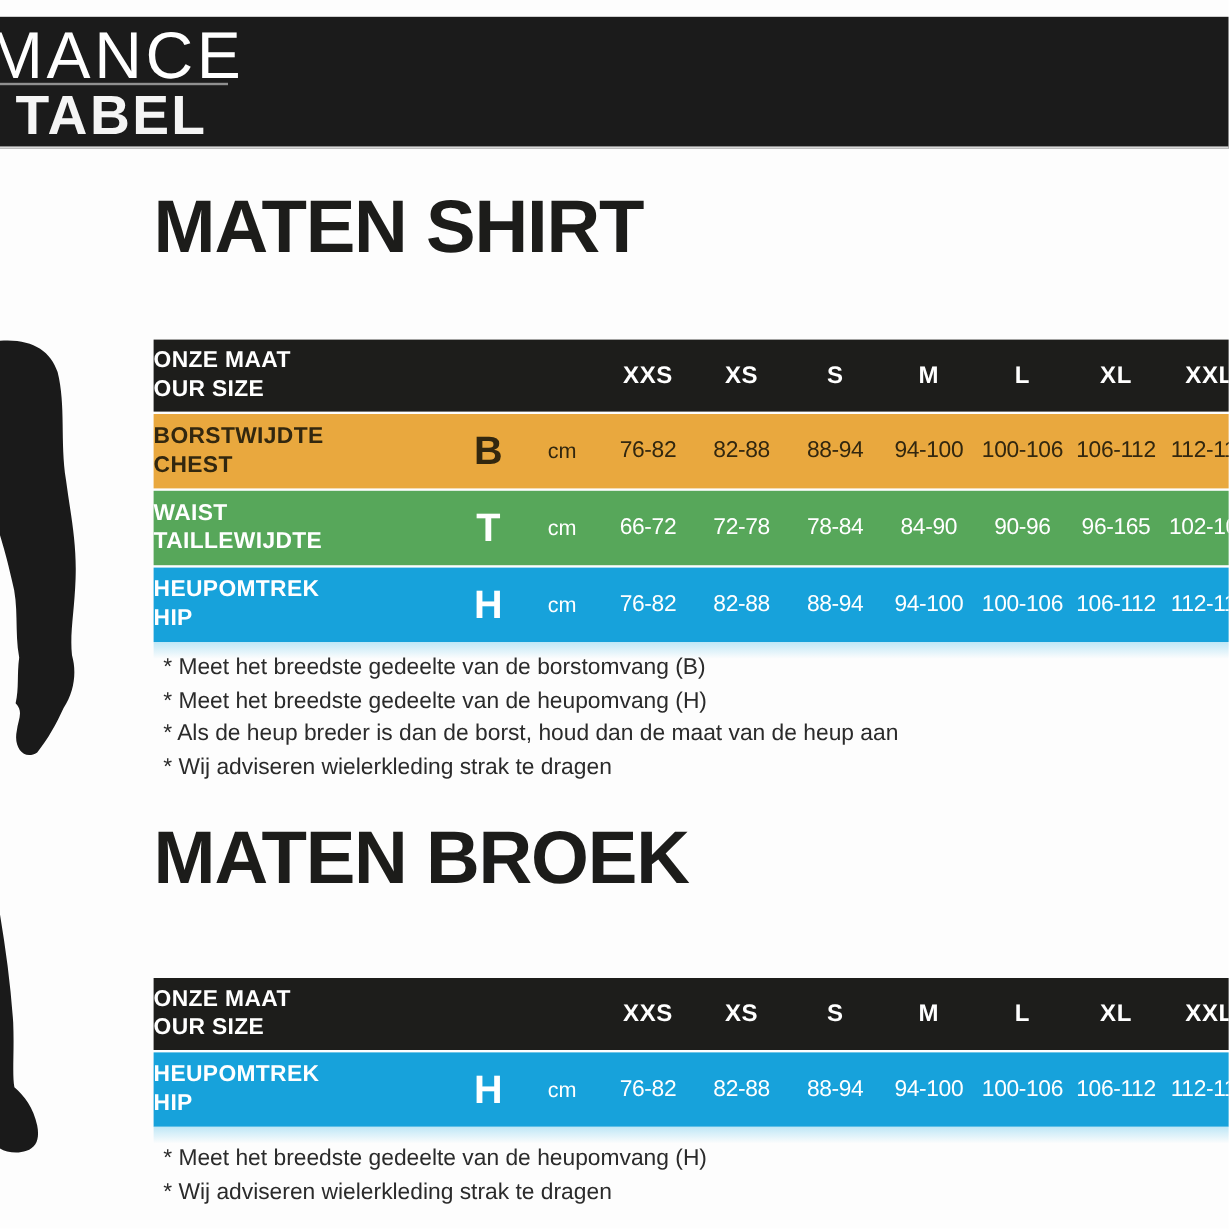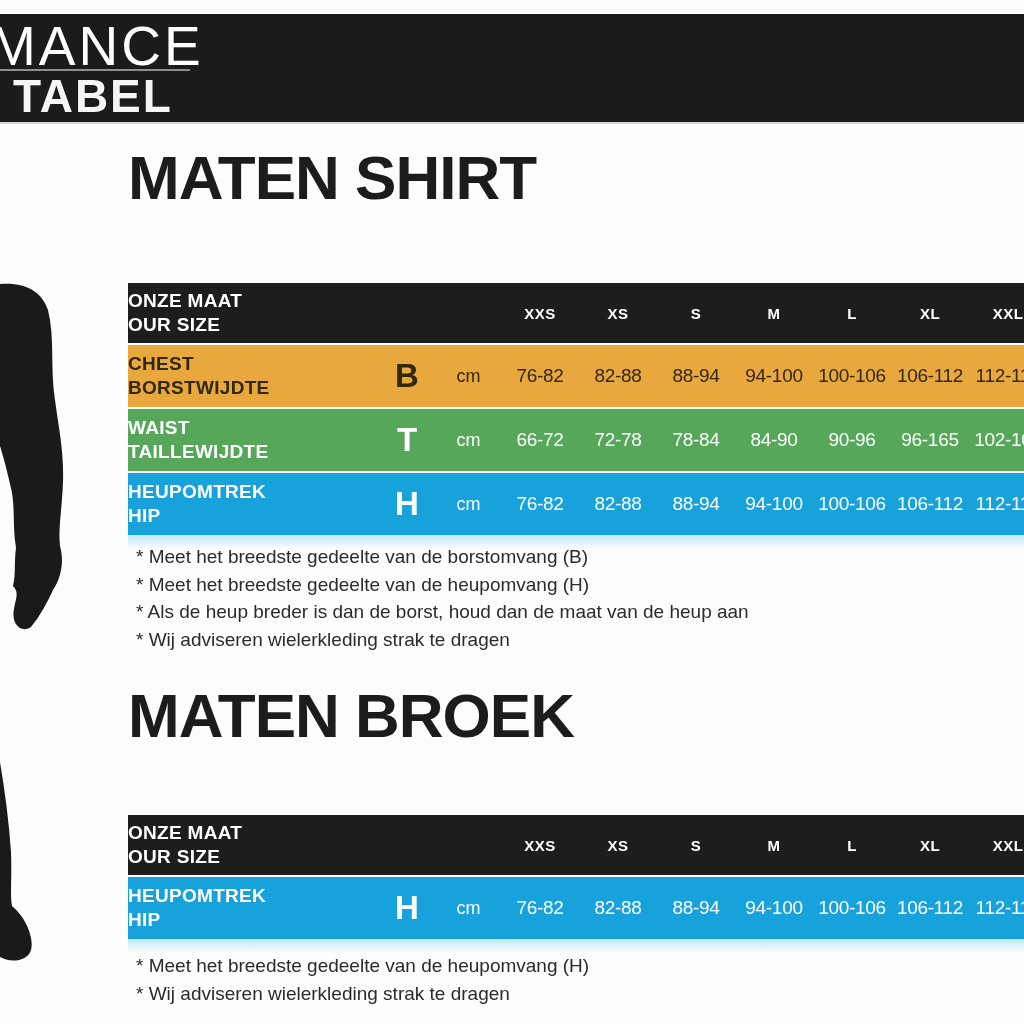--- a/index.html
+++ b/index.html
@@ -14,38 +14,38 @@
   .logo-underline{position:absolute;left:-10px;top:55px;width:200px;height:2px;background:#8f8f8f;}
   .logo-tabel{position:absolute;left:13px;top:58px;font-size:46px;line-height:48px;font-weight:700;
               color:#f5f5f5;letter-spacing:2px;}
 
   
   .silhouette{position:absolute;left:0;top:0;}
 
   
   .title{position:absolute;left:128px;font-size:62px;line-height:64px;font-weight:700;
          color:#1c1c1a;letter-spacing:-1px;white-space:nowrap;}
-  .title-shirt{top:146px;}
+  .title-shirt{top:158px;}
   .title-broek{top:684px;}
 
   
   .table{position:absolute;left:128px;width:919px;}
   .table-shirt{top:283px;}
   .table-broek{top:815px;}
   .trow{display:grid;grid-template-columns:250px 58px 65px repeat(7,78px);align-items:center;}
   .thead{height:60px;background:#1D1D1B;color:#ffffff;}
   .row{height:62px;margin-top:2px;}
   .row-chest{background:#E9A83E;color:#32270F;}
   .row-waist{background:#57A75A;color:#ffffff;}
   .row-hip{background:#17A2DB;color:#ffffff;}
   .cell-label{font-weight:700;font-size:19px;line-height:24px;letter-spacing:.3px;
               display:flex;flex-direction:column;justify-content:center;}
   .cell-letter{font-weight:700;font-size:33px;text-align:center;}
   .cell-unit{font-size:18px;text-align:center;}
-  .cell-size{font-weight:700;font-size:15px;text-align:center;letter-spacing:.5px;}
+  .cell-size{font-weight:700;font-size:20px;text-align:center;letter-spacing:.5px;}
   .cell-val{font-size:19px;text-align:center;letter-spacing:-.3px;white-space:nowrap;}
   .glow{position:absolute;left:128px;width:919px;height:14px;
         background:linear-gradient(#BFE7F6,rgba(255,255,255,0));}
   .glow-shirt{top:535px;}
   .glow-broek{top:939px;}
 
   
   .fn{position:absolute;left:136px;font-size:19px;line-height:27.5px;color:#2b2b2b;}
   .fn div{white-space:nowrap;}
   .fn-shirt{top:543px;}
@@ -85,22 +85,22 @@
       <div class="cell-size">XS</div>
       <div class="cell-size">S</div>
       <div class="cell-size">M</div>
       <div class="cell-size">L</div>
       <div class="cell-size">XL</div>
       <div class="cell-size">XXL</div>
     </div>
 
     <div class="trow row row-chest">
       <div class="cell-label">
+        <span>BORSTWIJDTE</span>
         <span>CHEST</span>
-        <span>BORSTWIJDTE</span>
       </div>
       <div class="cell-letter">B</div>
       <div class="cell-unit">cm</div>
       <div class="cell-val">76-82</div>
       <div class="cell-val">82-88</div>
       <div class="cell-val">88-94</div>
       <div class="cell-val">94-100</div>
       <div class="cell-val">100-106</div>
       <div class="cell-val">106-112</div>
       <div class="cell-val">112-118</div>

